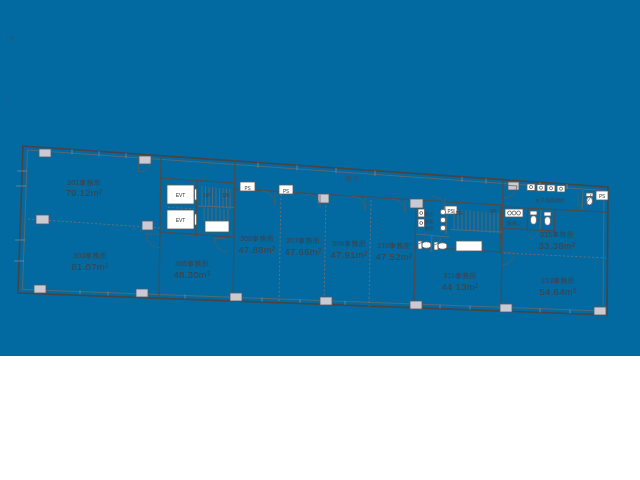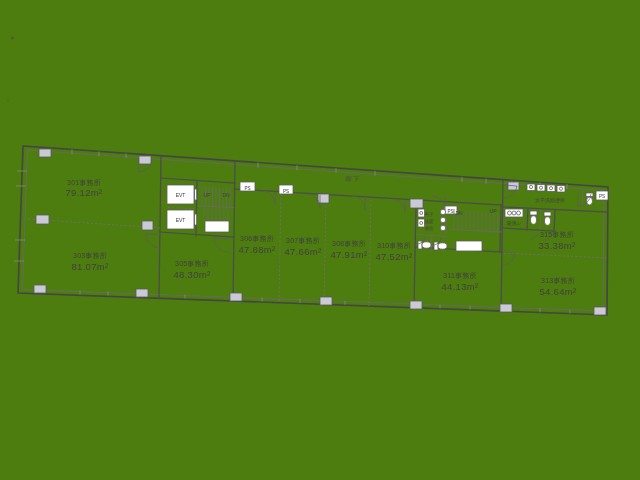--- a/index.html
+++ b/index.html
@@ -1,16 +1,16 @@
 <!DOCTYPE html>
 <html><head>
 <meta charset="utf-8">
 <style>
   html,body{margin:0;padding:0;background:#ffffff;}
-  .screen{position:relative;width:640px;height:480px;background:#4d7c0f;overflow:hidden;
+  .screen{position:relative;width:640px;height:356px;background:#0369a1;overflow:hidden;
           font-family:"Liberation Sans",sans-serif;text-decoration:underline;}
   svg{position:absolute;left:0;top:0;}
   svg text{font-family:"Liberation Sans",sans-serif;fill:#414141;}
   .rname{font-size:7px;letter-spacing:.2px;}
   .rarea{font-size:9.5px;letter-spacing:.3px;}
   .tiny{font-size:5px;}
   .tiny2{font-size:4.6px;}
   .jp{font-size:5px;}
   .corr{font-size:6.5px;letter-spacing:1.5px;fill:#4a4a4a;}
   .wall{stroke:#4c4c4c;stroke-width:1.25;fill:none;stroke-linecap:square;}

